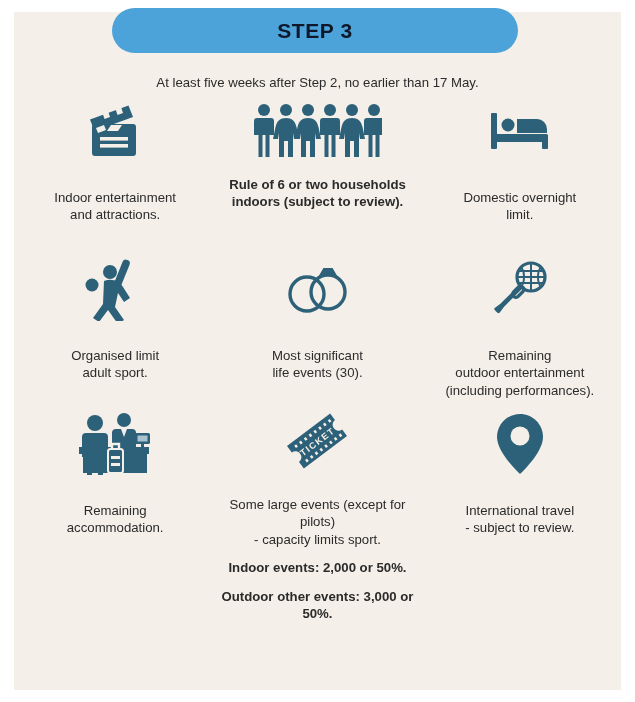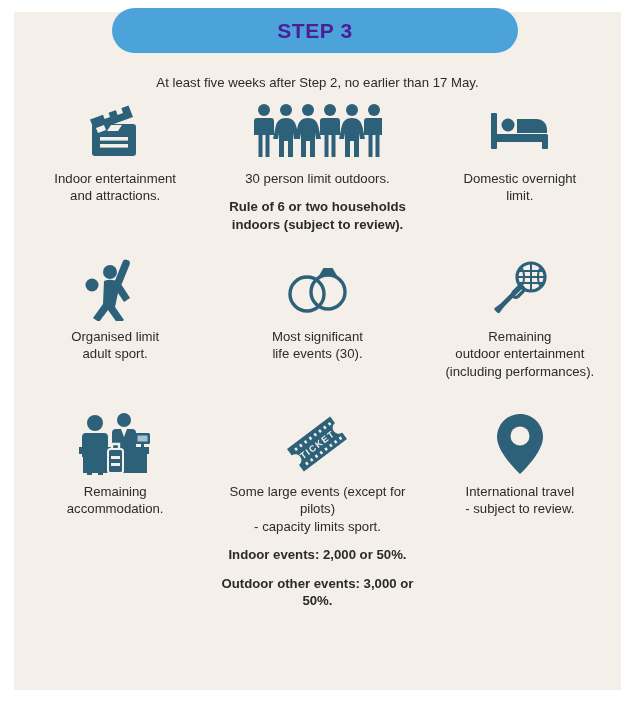--- a/index.html
+++ b/index.html
@@ -34,21 +34,21 @@
     width: 406px;
     height: 45px;
     background: #4ba3d9;
     border-radius: 24px;
     display: flex;
     align-items: center;
     justify-content: center;
     z-index: 5;
   }
   .step-pill-label {
-    color: #4c1d95;
+    color: #0f172a;
     font-size: 21px;
     font-weight: bold;
     letter-spacing: 0.6px;
     text-align: right;
   }
   .subtitle {
     position: absolute;
     left: 0;
     top: 75px;
     width: 635px;
@@ -80,21 +80,21 @@
   .icon-box {
     height: 68px;
     display: flex;
     align-items: center;
     justify-content: center;
   }
   .caption {
     font-size: 13.2px;
     line-height: 1.32;
     color: #2b2b2b;
-    margin-top: 5px;
+    margin-top: 24px;
     white-space: pre-line;
   }
   .caption.sub {
     margin-top: 11px;
     font-weight: bold;
   }
   .row-1 .cell { height: 158px; }
   .row-2 .cell { height: 155px; }
   .row-3 .cell { height: 200px; }
   svg { display: block; }
@@ -152,21 +152,20 @@
               <path d="M71 15 h14 a3 3 0 0 1 3 3 v14 h-4.5 v22 h-4 v-22 h-3 v22 h-4 v-22 H68 V18 a3 3 0 0 1 3 -3 Z"></path>
 
               <circle cx="100" cy="7" r="6"></circle>
               <path d="M100 15 c6 0 9 3 10.5 9 l2.5 12 h-5 l-1 -6 v24 h-5 v-16 h-4 v16 h-5 v-24 l-1 6 h-5 l2.5 -12 c1.5 -6 4.5 -9 10.5 -9 Z"></path>
 
               <circle cx="122" cy="7" r="6"></circle>
               <path d="M115 15 h14 a3 3 0 0 1 3 3 v14 h-4.5 v22 h-4 v-22 h-3 v22 h-4 v-22 H112 V18 a3 3 0 0 1 3 -3 Z"></path>
             </g>
           </svg>
         </div>
-        <div class="caption">30 person limit outdoors.</div>
         <div class="caption sub">Rule of 6 or two households
 indoors (subject to review).</div>
       </div>
 
       <div class="cell">
         <div class="icon-box">
           <svg width="66" height="48" viewBox="0 0 66 48">
             <g fill="#2d6179">
               <rect x="4" y="6" width="6" height="36" rx="1"></rect>
               <circle cx="21" cy="18" r="6.5"></circle>

